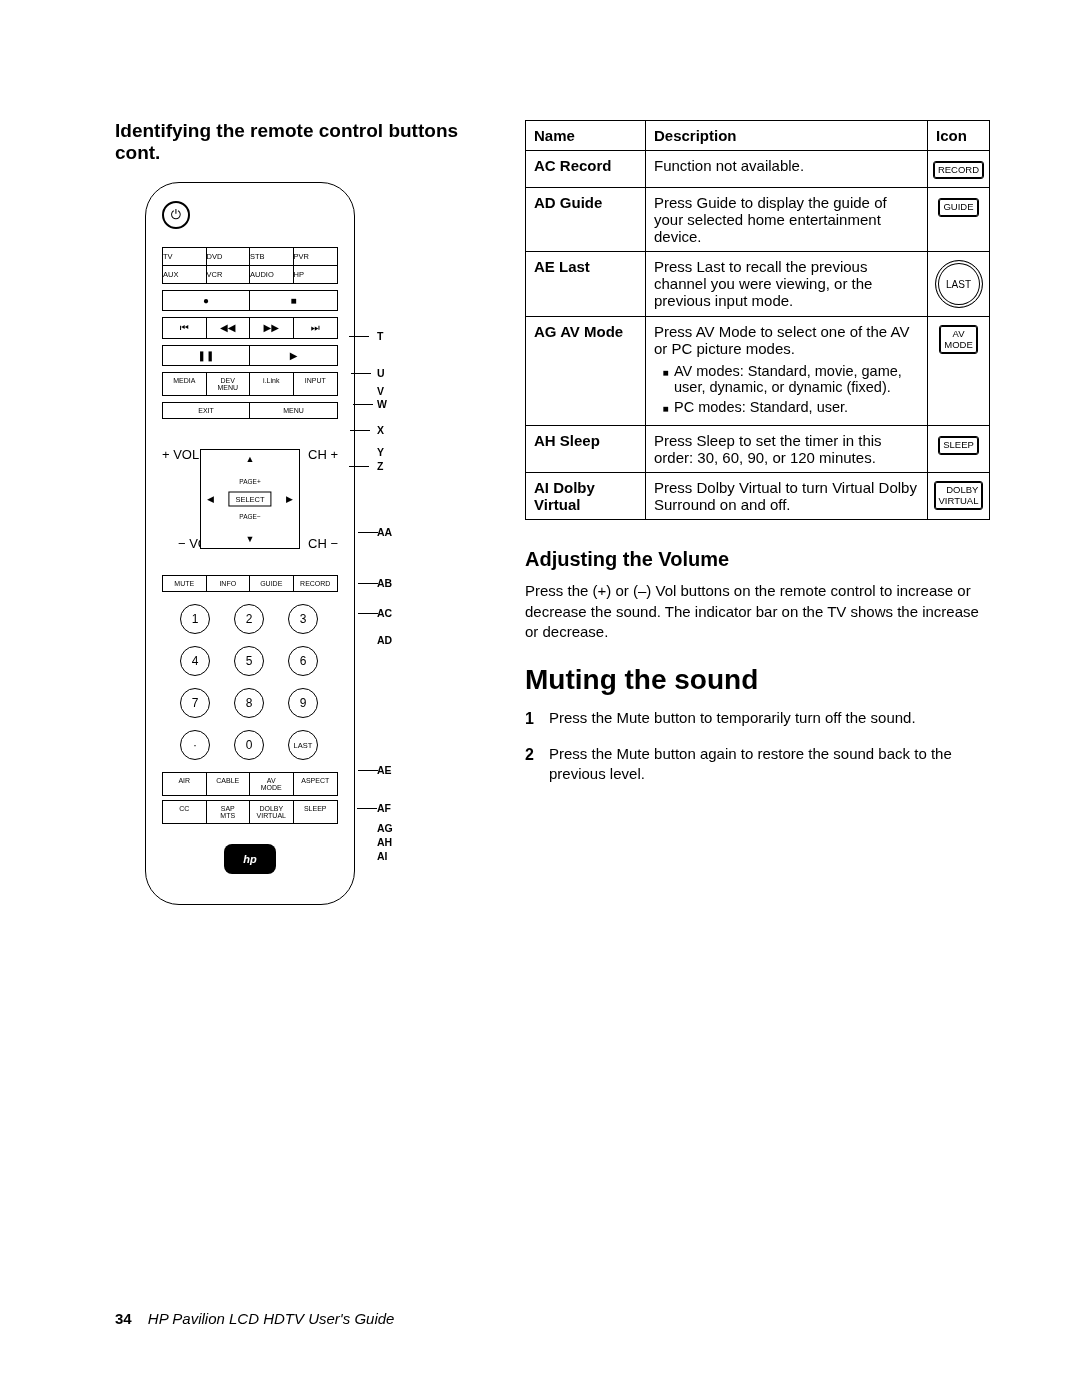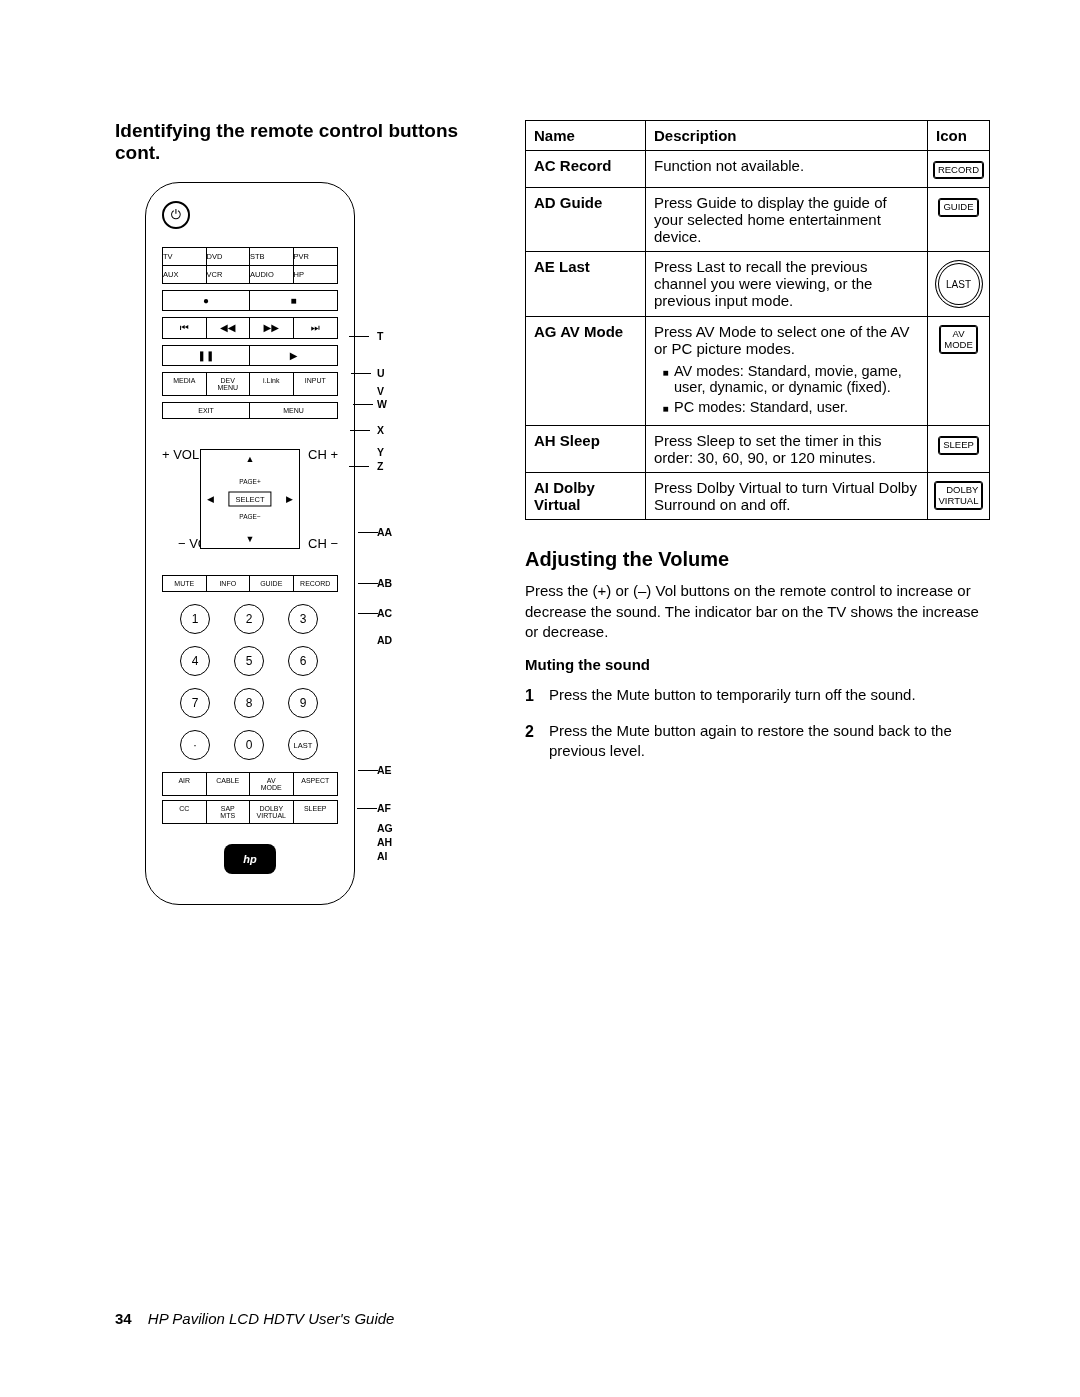--- a/index.html
+++ b/index.html
@@ -204,23 +204,23 @@
   .bullet-list li::marker { content: "■  "; font-size: 10px; }
 
   h1.adjust {
     font-size: 20px;
     font-weight: bold;
     margin-top: 28px;
     margin-bottom: 10px;
   }
   .para { font-size: 15px; line-height: 1.35; margin-bottom: 8px; }
   h2.mute {
-    font-size: 15px;
+    font-size: 28px;
     font-weight: bold;
-    margin-top: 14px;
+    margin-top: 22px;
     margin-bottom: 12px;
   }
   .step { display: flex; gap: 8px; margin-bottom: 14px; font-size: 15px; line-height: 1.35; }
   .step .num { font-weight: bold; font-size: 16px; min-width: 16px; }
 
   
   .footer {
     position: absolute;
     bottom: 70px;
     left: 115px;

